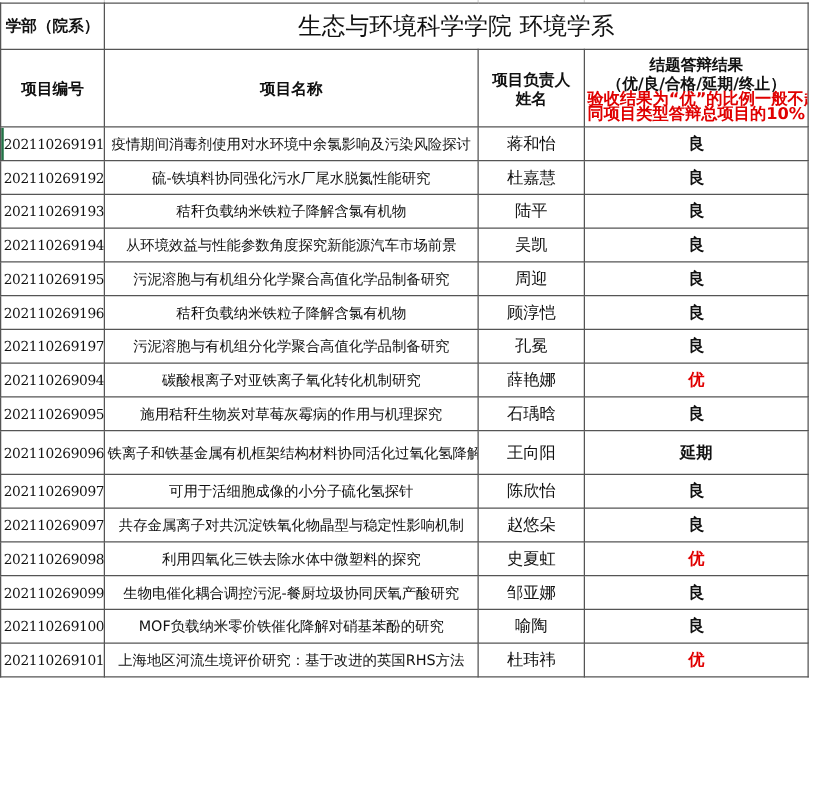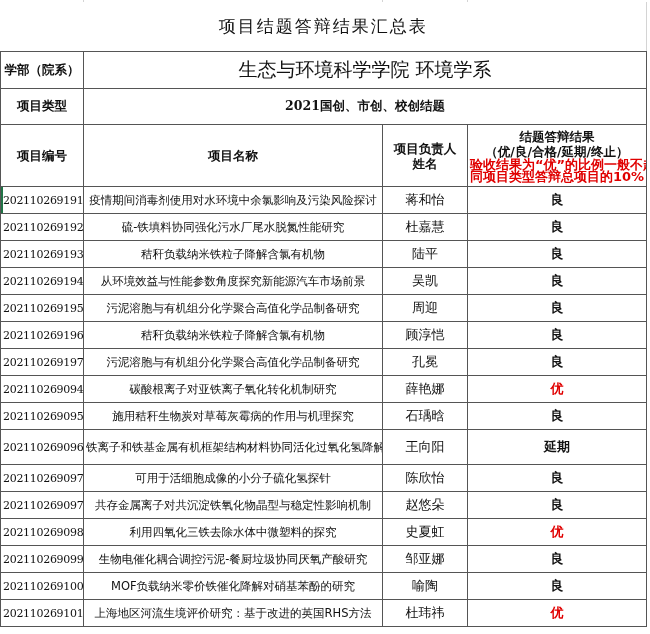--- a/index.html
+++ b/index.html
@@ -37,30 +37,23 @@
 </div>
 
 <table class="sheet">
   <colgroup>
     <col style="width:83px">
       <col style="width:299px">
       <col style="width:85px">
       <col style="width:179px">
   </colgroup>
   <tbody id="tbody">
-    <tr class="title">
-      <td colspan="4" class="title-cell">项目结题答辩结果汇总表</td>
-    </tr>
     <tr style="height:37px">
       <td class="label">学部（院系）</td>
       <td colspan="3" class="dept-value">生态与环境科学学院  环境学系</td>
-    </tr>
-    <tr style="height:36px">
-      <td class="label">项目类型</td>
-      <td colspan="3" class="type-value">2021国创、市创、校创结题</td>
     </tr>
     <tr style="height:62px">
       <td class="hdr">项目编号</td>
       <td class="hdr">项目名称</td>
       <td class="hdr">
         <div>项目负责人</div>
         <div>姓名</div>
       </td>
       <td class="hdr">
         <div class="hdr-result-main">结题答辩结果</div>

